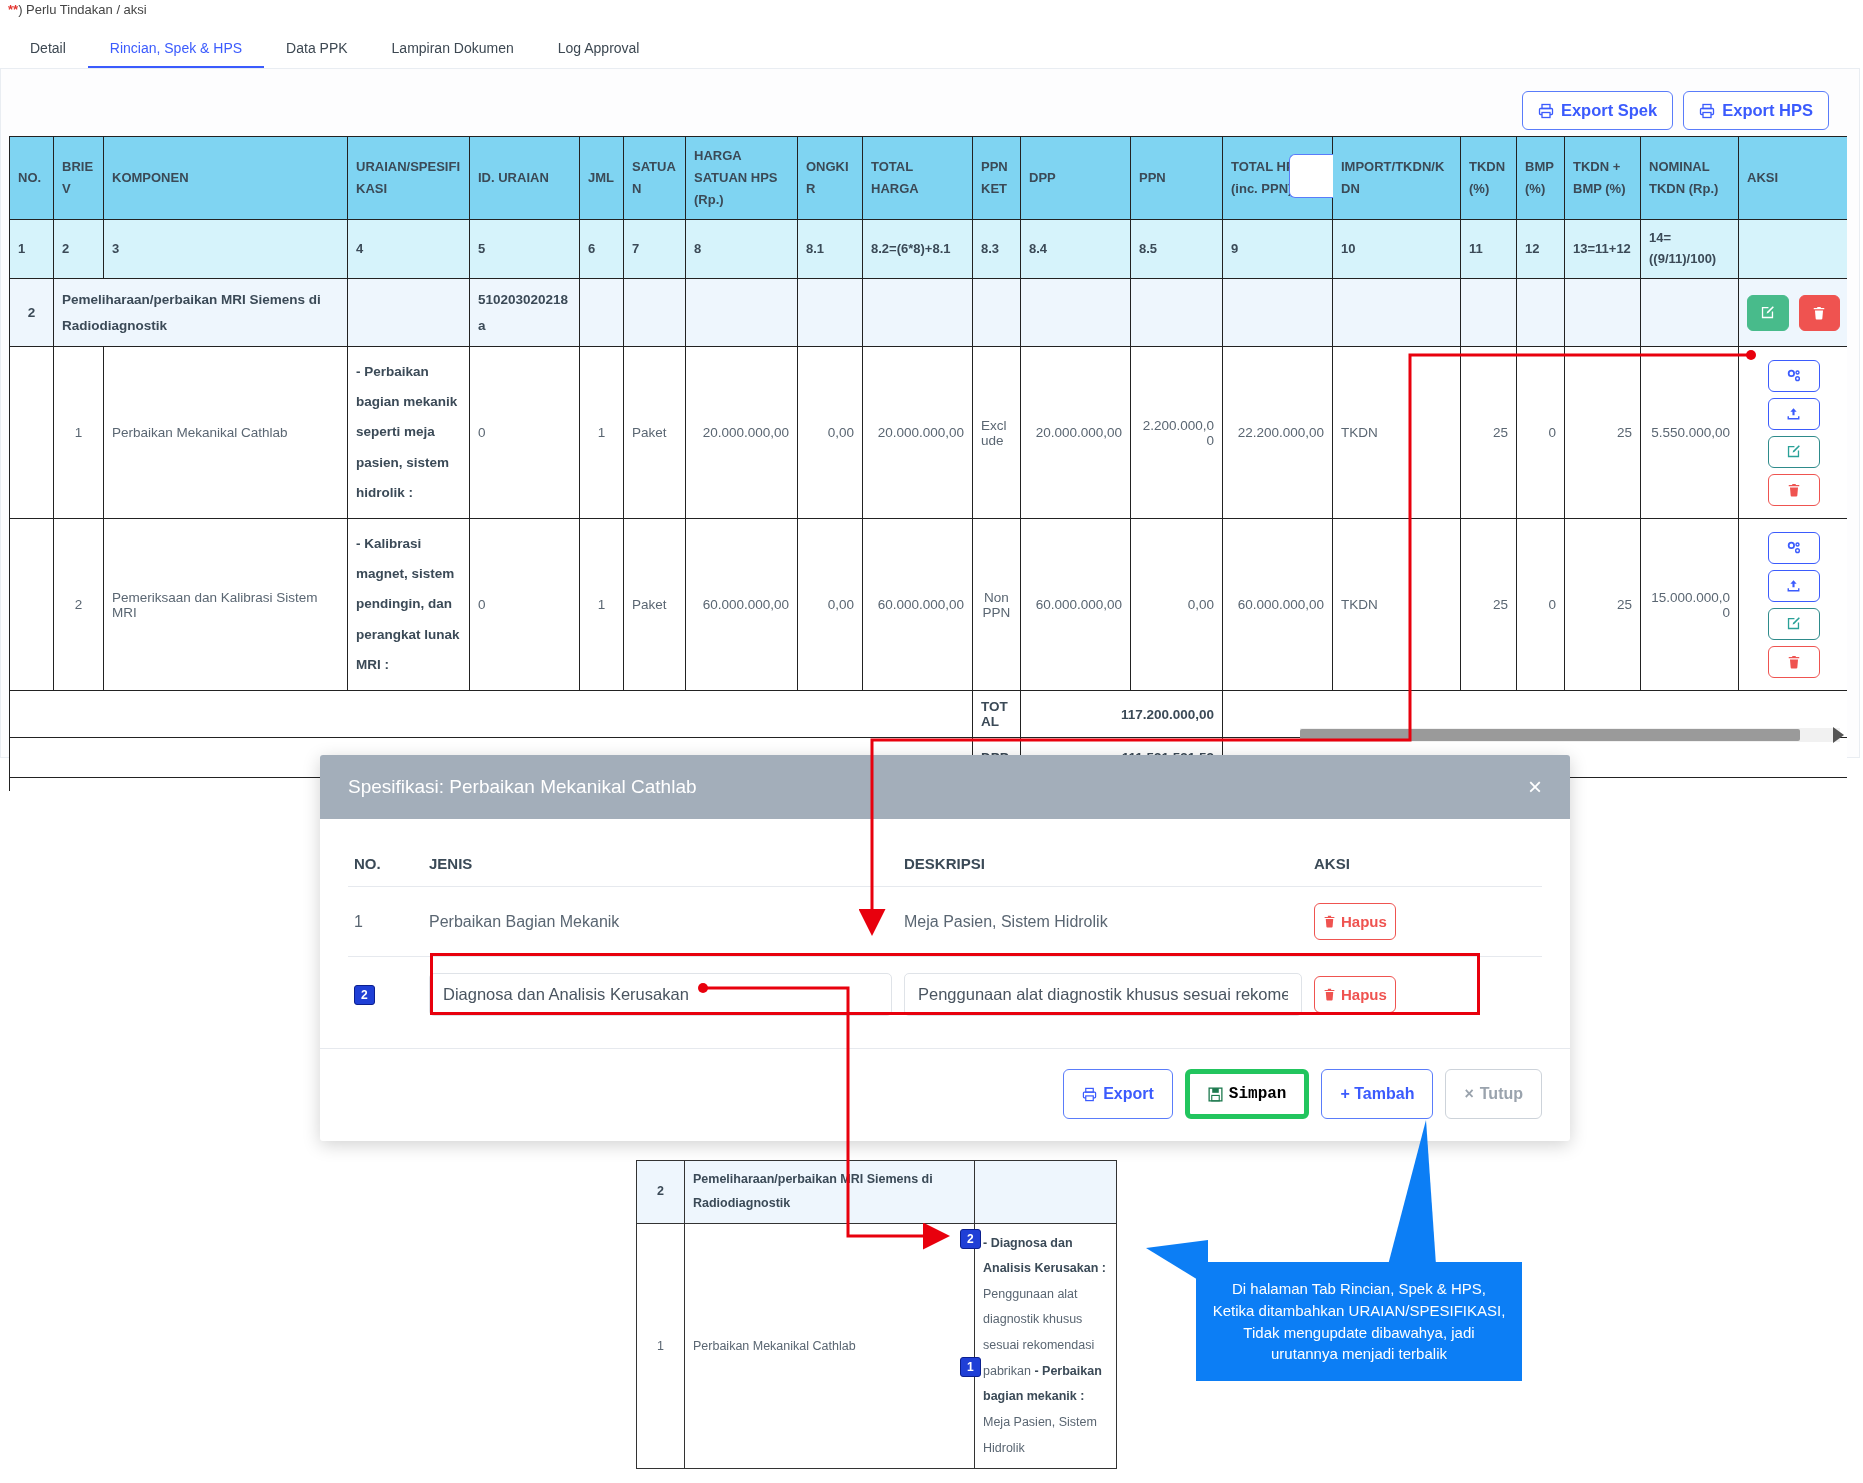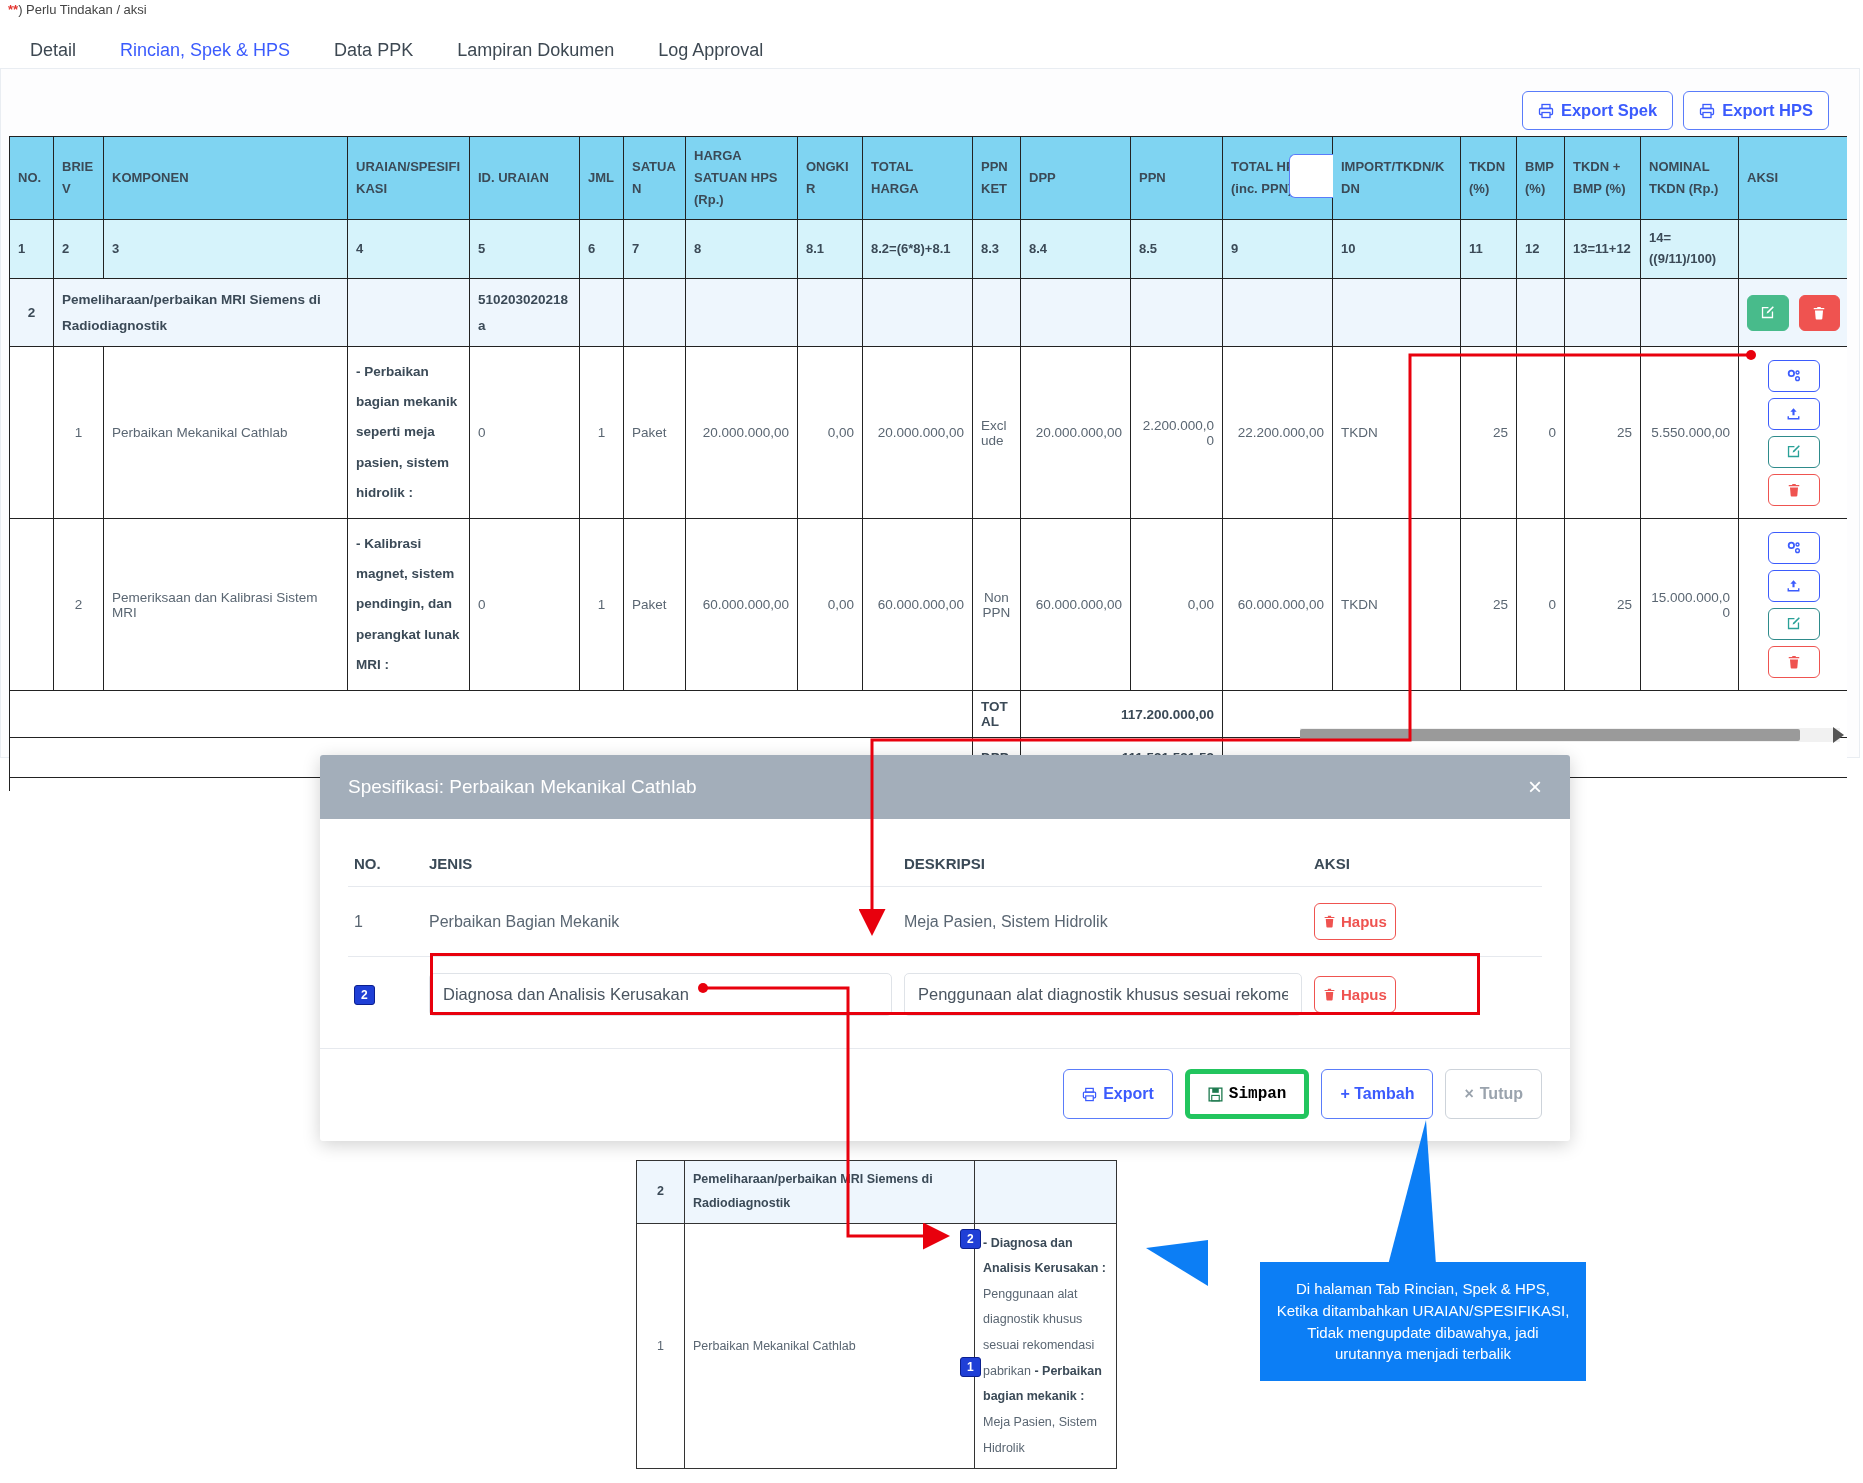--- a/index.html
+++ b/index.html
@@ -20,21 +20,21 @@
   }
   #note .star { color:#e3342f; font-weight:700; }
 
   
   #tabs {
     position:absolute; left:8px; top:30px;
     display:flex; align-items:flex-end; gap:0px;
   }
   #tabs .tab {
     padding:10px 22px;
-    font-size:18px;
+    font-size:14px;
     color:#3d4852;
     cursor:pointer;
     border-bottom:3px solid transparent;
   }
   #tabs .tab.active { color:#3b5bfd; border-bottom:3px solid #3b5bfd; }
 
   
   #card {
     position:absolute; left:0px; top:68px;
     width:1860px; height:690px;
@@ -196,21 +196,21 @@
     table-layout:fixed;
   }
   #inset td { border:1px solid #333; padding:7px 8px; vertical-align:middle; }
   #inset tr.ghead td { background:#eef6fd; font-weight:700; color:#3b4a57; line-height:1.9; }
   #inset tr.gbody td { background:#fff; color:#5a6672; height:222px; }
   #inset .specol { font-size:12.5px; line-height:2.05; color:#6b7680; }
   #inset .specol b { color:#3b4a57; }
 
   
   #callout {
-    position:absolute; left:1260px; top:1262px;
+    position:absolute; left:1196px; top:1262px;
     width:326px; background:#0c7ef5; color:#fff;
     font-size:15px; text-align:center; line-height:1.45;
     padding:16px 14px;
   }
   #callout-tail1 {
     position:absolute; left:1388px; top:1120px;
     width:0;height:0;
     border-left:38px solid transparent; border-right:10px solid transparent;
     border-bottom:145px solid #0c7ef5;
   }

